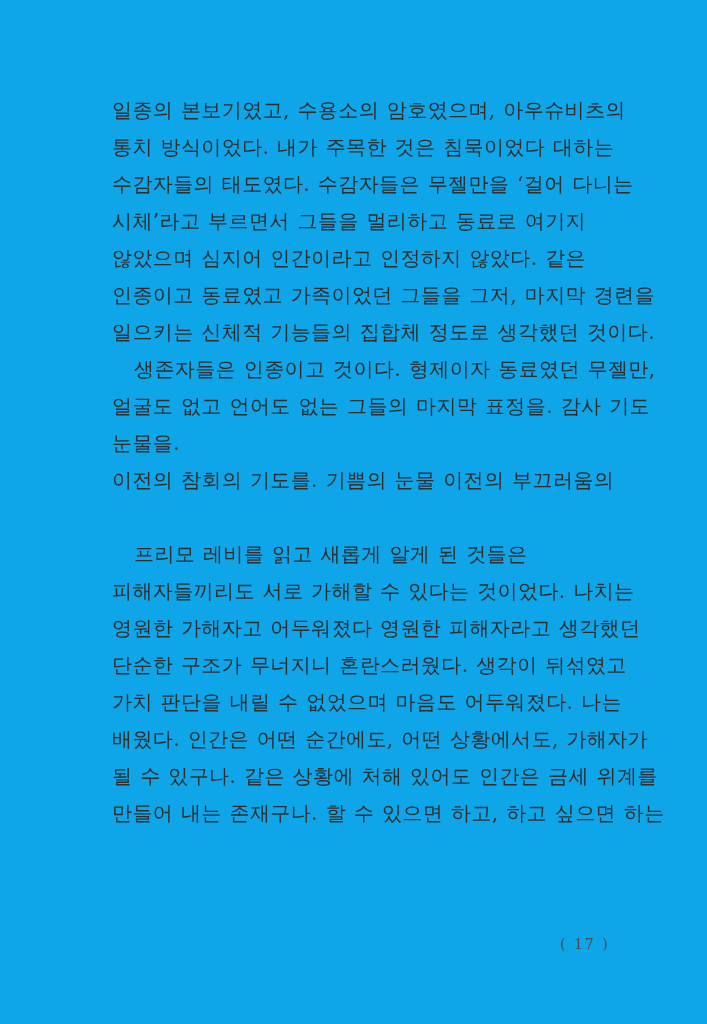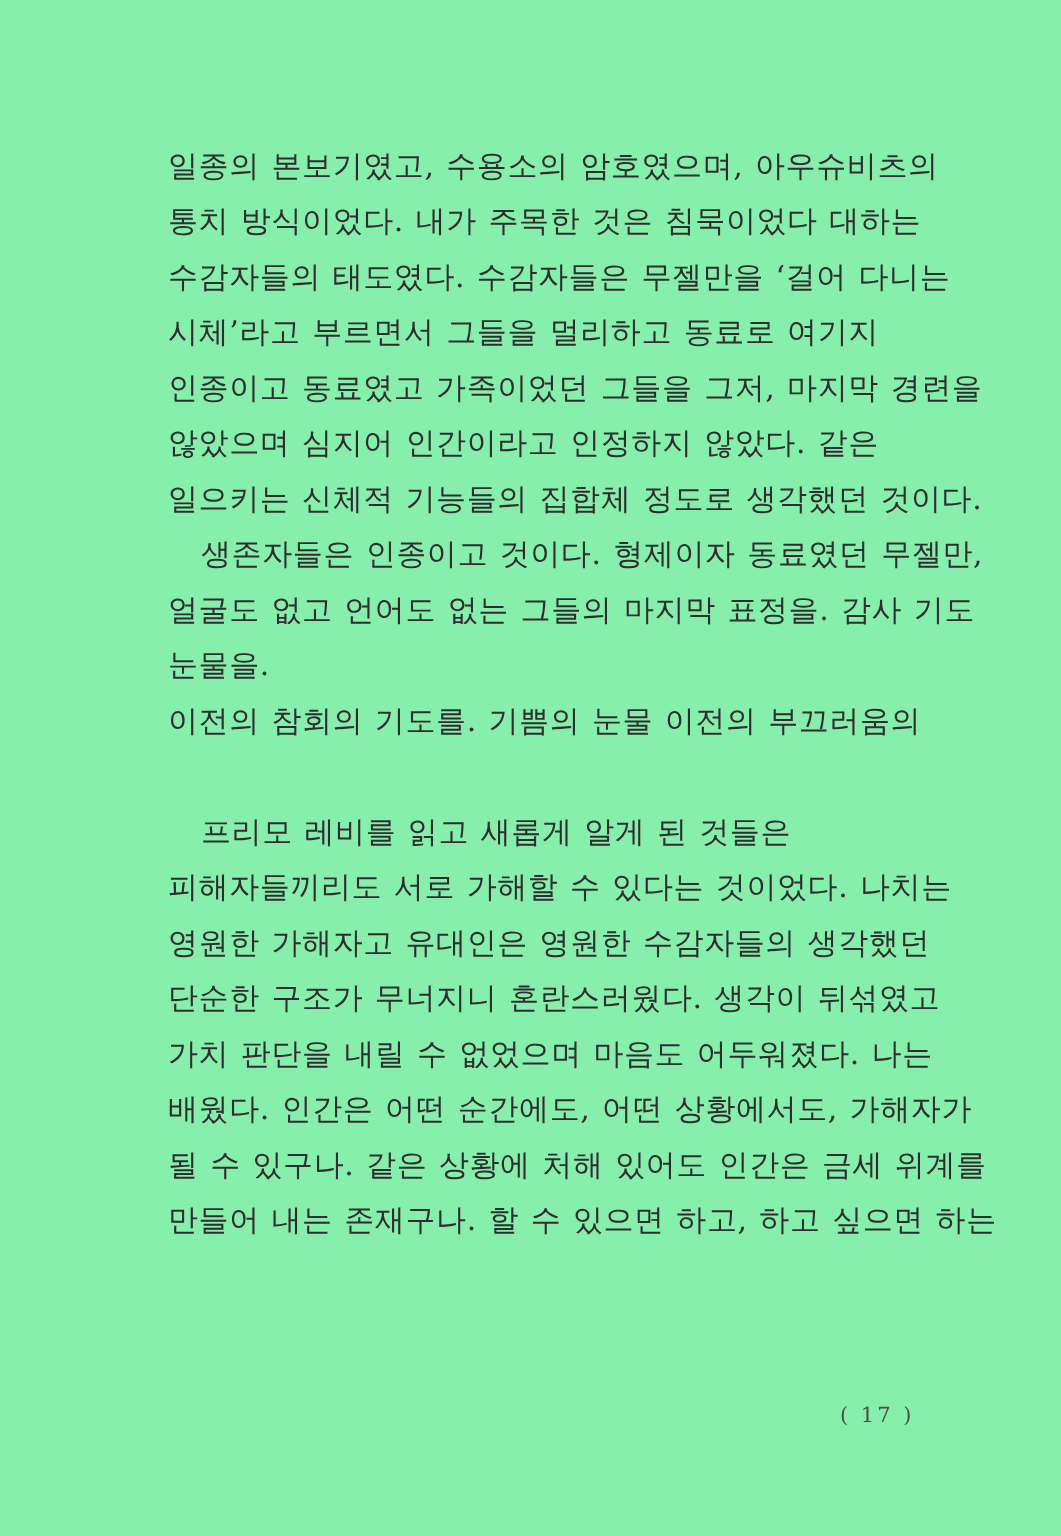--- a/index.html
+++ b/index.html
@@ -11,21 +11,21 @@
     width: 707px;
     height: 1024px;
     font-family: "DejaVu Serif", "Liberation Serif", serif;
     color: #2e2e2e;
     overflow: hidden;
   }
   .book-page {
     position: relative;
     width: 707px;
     height: 1024px;
-    background: #86efac;
+    background: #0ea5e9;
     overflow: hidden;
   }
   .text-block {
     position: absolute;
     left: 112px;
     top: 92px;
     width: 510px;
     font-size: 20px;
     line-height: 37px;
     letter-spacing: 0.4px;
@@ -59,34 +59,34 @@
 </head>
 <body>
 
 <div class="book-page">
   <main class="text-block">
       <div class="paragraph">
         <div class="text-line">일종의 본보기였고, 수용소의 암호였으며, 아우슈비츠의</div>
         <div class="text-line">통치 방식이었다. 내가 주목한 것은 침묵이었다 대하는</div>
         <div class="text-line">수감자들의 태도였다. 수감자들은 무젤만을 ‘걸어 다니는</div>
         <div class="text-line">시체’라고 부르면서 그들을 멀리하고 동료로 여기지</div>
+        <div class="text-line">않았으며 심지어 인간이라고 인정하지 않았다. 같은</div>
         <div class="text-line">인종이고 동료였고 가족이었던 그들을 그저, 마지막 경련을</div>
-        <div class="text-line">않았으며 심지어 인간이라고 인정하지 않았다. 같은</div>
         <div class="text-line">일으키는 신체적 기능들의 집합체 정도로 생각했던 것이다.</div>
       </div>
       <div class="paragraph indent-first">
         <div class="text-line">생존자들은 인종이고 것이다. 형제이자 동료였던 무젤만,</div>
         <div class="text-line">얼굴도 없고 언어도 없는 그들의 마지막 표정을. 감사 기도</div>
         <div class="text-line">눈물을.</div>
         <div class="text-line">이전의 참회의 기도를. 기쁨의 눈물 이전의 부끄러움의</div>
       </div>
       <div class="paragraph indent-first blank-line-before">
         <div class="text-line">프리모 레비를 읽고 새롭게 알게 된 것들은</div>
         <div class="text-line">피해자들끼리도 서로 가해할 수 있다는 것이었다. 나치는</div>
-        <div class="text-line">영원한 가해자고 유대인은 영원한 수감자들의 생각했던</div>
+        <div class="text-line">영원한 가해자고 어두워졌다 영원한 피해자라고 생각했던</div>
         <div class="text-line">단순한 구조가 무너지니 혼란스러웠다. 생각이 뒤섞였고</div>
         <div class="text-line">가치 판단을 내릴 수 없었으며 마음도 어두워졌다. 나는</div>
         <div class="text-line">배웠다. 인간은 어떤 순간에도, 어떤 상황에서도, 가해자가</div>
         <div class="text-line">될 수 있구나. 같은 상황에 처해 있어도 인간은 금세 위계를</div>
         <div class="text-line">만들어 내는 존재구나. 할 수 있으면 하고, 하고 싶으면 하는</div>
       </div>
     </main>
   <div class="page-number">( 17 )</div>
 </div>
 

